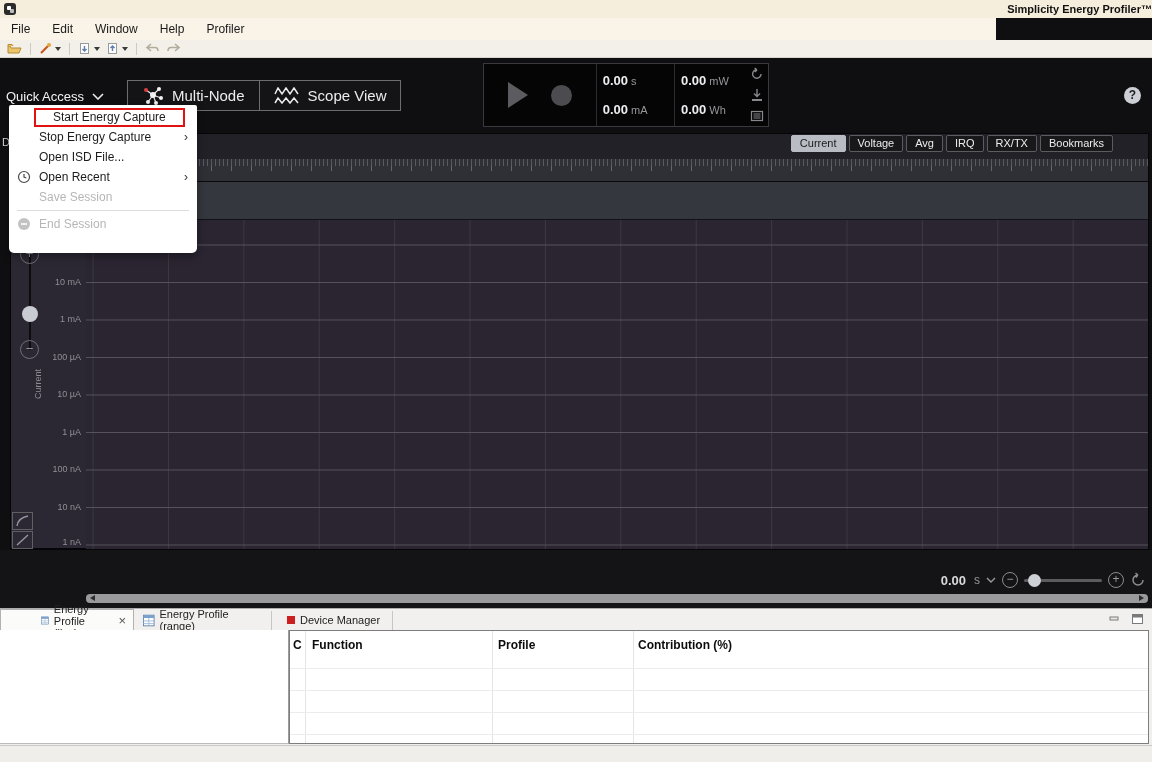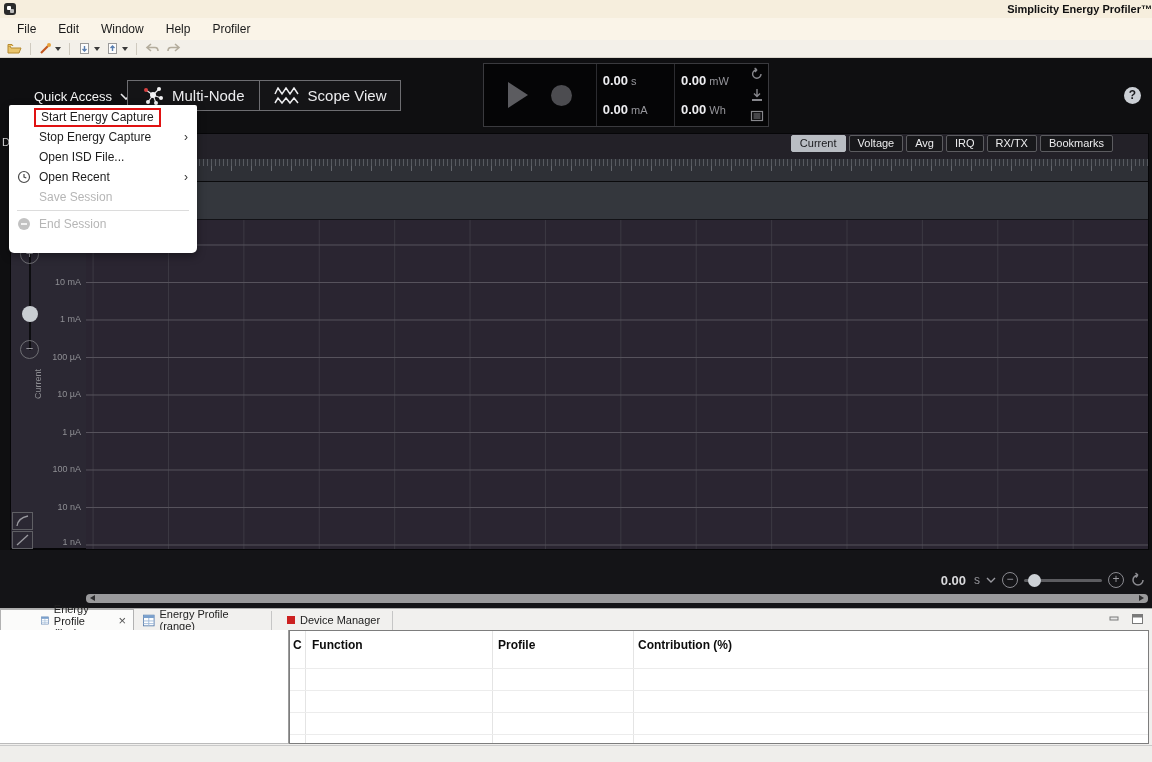--- a/index.html
+++ b/index.html
@@ -6,30 +6,30 @@
   html,body { width:1152px; height:762px; }
   body { font-family:"Liberation Sans","DejaVu Sans",sans-serif; overflow:hidden; }
   .root { position:relative; width:1152px; height:762px; background:#0f0f11; }
   .abs { position:absolute; }
 
   
   .titlebar { left:0; top:0; width:1152px; height:18px; background:#f6eedd; display:flex; align-items:center;justify-content:space-between; }
   .app-icon { width:12px; height:12px; margin:0 6px 0 4px; background:#2b2b2b; border-radius:3px; position:relative; }
   .app-icon::after { content:""; position:absolute; left:3px; top:3px; width:4px; height:4px; background:#fff; border-radius:1px; box-shadow:3px 3px 0 #bbb; }
   .win-title { font-size:11px; color:#111; font-weight:bold; }
-  .menubar { left:0; top:18px; width:1152px; height:22px; background:#faf4e8; display:flex; align-items:center; padding-left:6px; }
+  .menubar { left:0; top:18px; width:996px; height:22px; background:#faf4e8; display:flex; align-items:center; }
   .menu-item { font-size:12px; color:#1a1a1a; padding:0 11px; height:22px; line-height:22px; cursor:default; }
   .toolbar { left:0; top:40px; width:1152px; height:18px; background:#f3f0e9; border-bottom:1px solid #d9d5cc; display:flex; align-items:center; padding-left:4px; }
   .tb-sep { width:1px; height:12px; background:#cfcabf; margin:0 5px; }
   .tb-btn { height:16px; display:flex; align-items:center; padding:0 3px; }
   .dd-arrow { width:0; height:0; border-left:3px solid transparent; border-right:3px solid transparent; border-top:4px solid #3a3a3a; margin-left:3px; }
 
   
   .workspace { left:0; top:58px; width:1152px; height:550px; background:#0f0f11; overflow:hidden; }
-  .quick-access { left:6px; top:28px; height:20px; display:flex; align-items:center; gap:8px; cursor:pointer;margin-left:28px; }
+  .quick-access { left:6px; top:28px; height:20px; display:flex; align-items:center; gap:8px; cursor:pointer; }
   .qa-text { color:#f2f2f2; font-size:13px; }
   .mode-tabs { left:127px; top:22px; height:31px; display:flex; }
   .mode-tab { height:31px; display:flex; align-items:center; gap:8px; padding:0 14px; border:1px solid #6d6d71; border-left-width:0; background:#141416; color:#ececee; font-size:15px; cursor:pointer; }
   .mode-tab:first-child { border-left-width:1px; }
   .mode-tab.selected { background:#3e3e42; color:#909095; }
 
   .playback { left:483px; top:5px; width:286px; height:64px; background:#050506; border:1px solid #3a3a3e; display:flex; }
   .transport { width:113px; display:flex; align-items:center; justify-content:space-evenly; }
   .play-tri { width:0; height:0; border-top:13px solid transparent; border-bottom:13px solid transparent; border-left:20px solid #5c5c60; cursor:pointer; }
   .rec-dot { width:21px; height:21px; border-radius:50%; background:#4c4c50; cursor:pointer; }
@@ -81,21 +81,21 @@
   .d-label { left:2px; top:78px; color:#d8d8da; font-size:11px; }
 
   
   .qa-menu { left:9px; top:105px; width:188px; height:148px; background:#fff; border-radius:2px 2px 5px 5px; box-shadow:0 3px 8px rgba(0,0,0,.4); z-index:50; padding-top:2px; }
   .qa-item { height:20px; display:flex; align-items:center; cursor:pointer; }
   .qa-icon { width:30px; display:flex; justify-content:center; align-items:center; }
   .qa-label { font-size:12px; color:#1c1c1c; flex:1; white-space:nowrap; }
   .qa-label.disabled { color:#b6b6b6; }
   .qa-arrow { width:22px; text-align:center; color:#333; font-size:12px; }
   .qa-sep { height:1px; background:#dcdcdc; margin:3px 8px; }
-  .qa-highlight { display:inline-block; border:2px solid #e01212; padding:0 5px 1px; margin-left:-5px; flex:none; }
+  .qa-highlight { display:inline-block; border:2px solid #e01212; padding:0 17px 1px; margin-left:-5px; flex:none; }
 
   
   .bottom-panel { left:0; top:608px; width:1152px; height:154px; background:#f0efed; }
   .panel-tabbar { position:absolute; left:0; top:0; width:1152px; height:22px; background:#f1f0ee; border-top:1px solid #adadad; }
   .panel-tab { position:absolute; top:0; height:22px; display:flex; align-items:center; gap:5px; padding:0 7px; font-size:11px; color:#222; cursor:pointer; }
   .panel-tab.active { background:#fbfbfa; border:1px solid #b2b2b2; border-bottom:none;padding-left:40px; }
   .tab-divider { position:absolute; top:2px; width:1px; height:19px; background:#c6c6c6; }
   .tab-close { font-size:13px; color:#555; margin-left:2px; cursor:pointer; line-height:10px; }
   .red-square { width:8px; height:8px; background:#cc2020; }
   .minmax { position:absolute; right:8px; top:4px; display:flex; gap:10px; }

